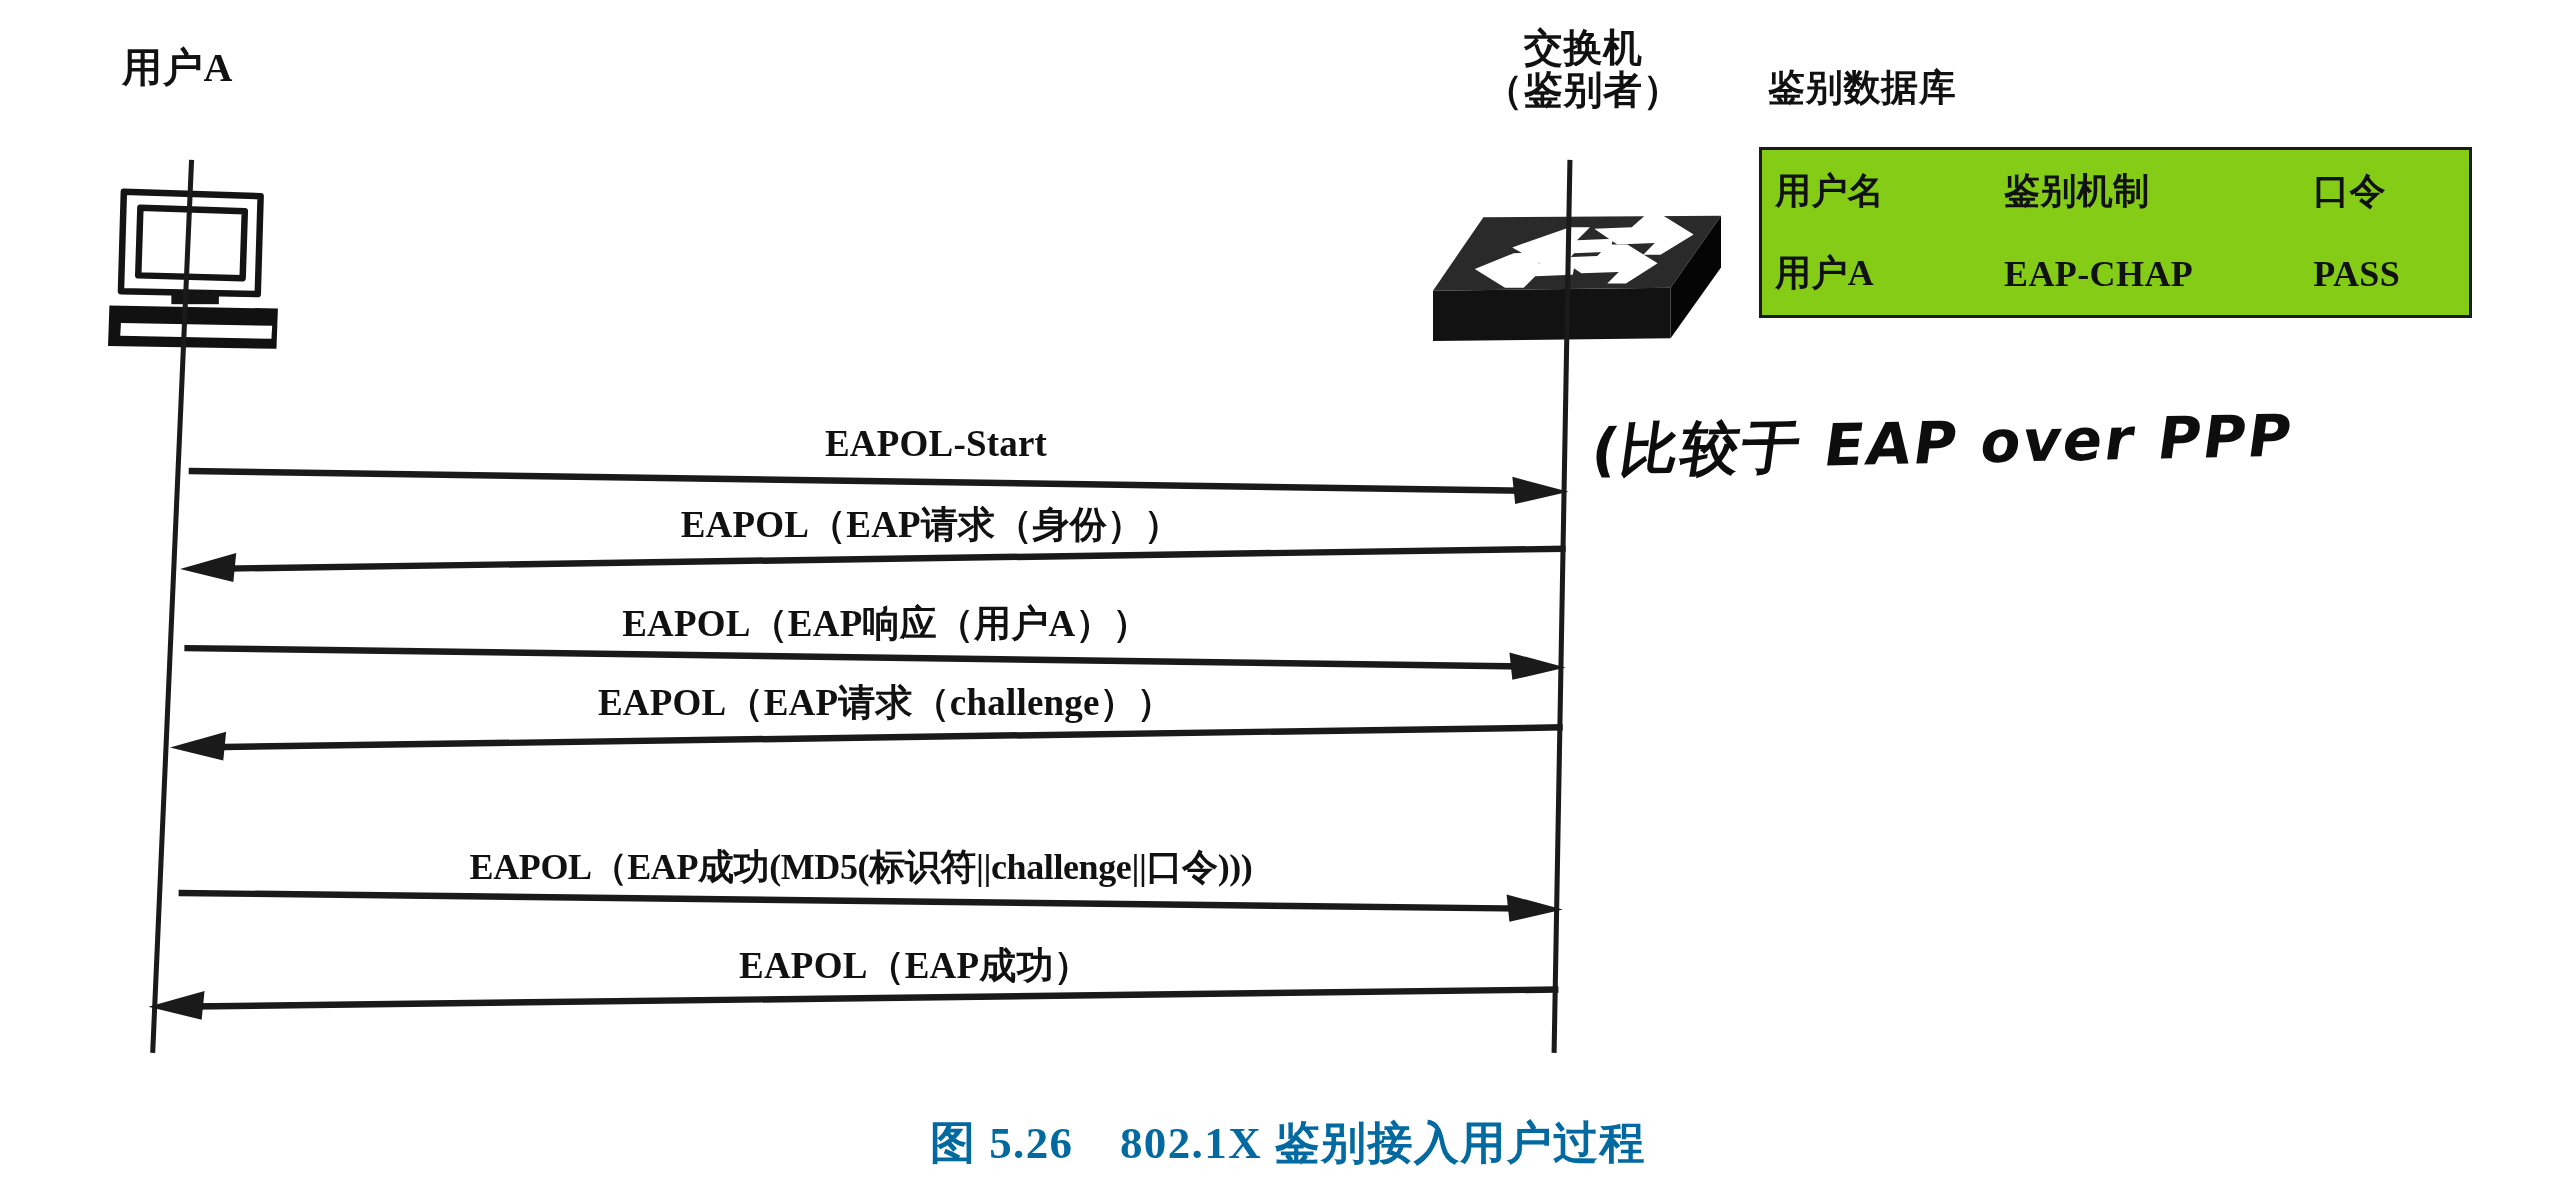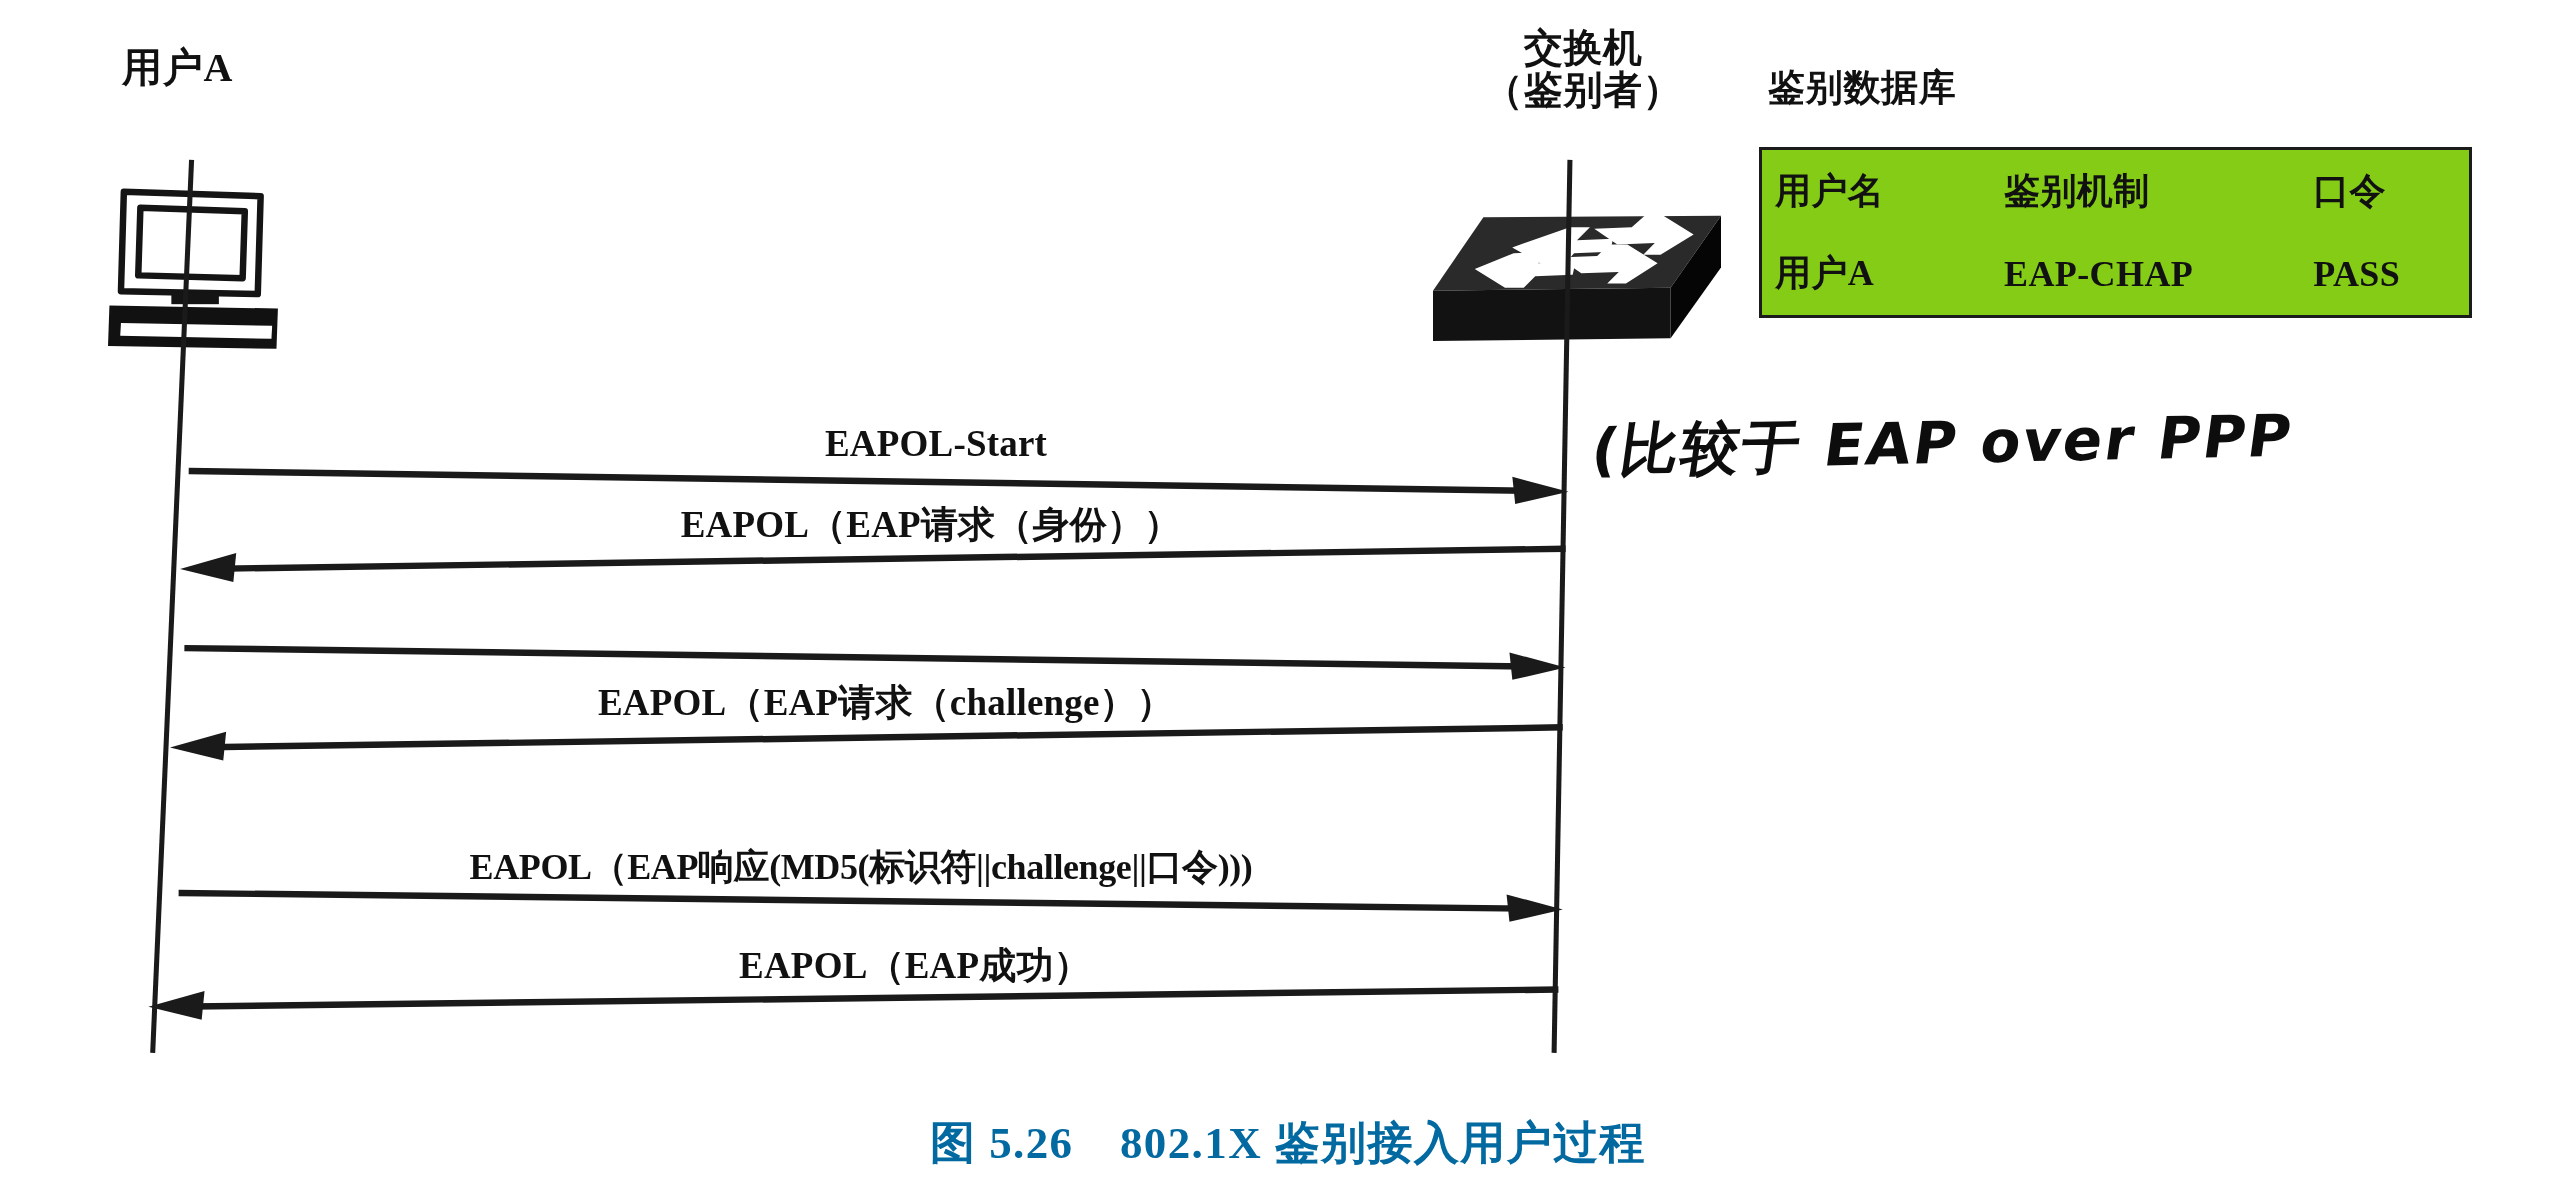--- a/index.html
+++ b/index.html
@@ -251,24 +251,25 @@
     <g>
       <line x1="2164" y1="1374" x2="238" y2="1398" stroke="#1a1a1a" stroke-width="9"></line>
       <polygon points="206,1398 284,1376 280,1416" fill="#1a1a1a"></polygon>
     </g>
   </svg>
 
   <div class="msg-label" style="left:936px; top:422px;">EAPOL-Start</div>
 
   <div class="msg-label" style="left:900px; top:500px;margin-left:31px;">EAPOL（EAP请求（身份））</div>
 
+  <div class="msg-label" style="left:886px; top:599px;">EAPOL（EAP响应（用户A））</div>
 
   <div class="msg-label" style="left:886px; top:678px;">EAPOL（EAP请求（challenge））</div>
 
-  <div class="msg-label m5" style="left:861px; top:843px;">EAPOL（EAP响应(MD5(标识符||challenge||口令)))</div>
+  <div class="msg-label m5" style="left:861px; top:843px;">EAPOL（EAP成功(MD5(标识符||challenge||口令)))</div>
 
   <div class="msg-label" style="left:886px; top:941px;margin-left:29px;">EAPOL（EAP成功）</div>
 
   <div id="handwriting">(比较于 EAP over PPP</div>
 
   <div id="caption">图 5.26　802.1X 鉴别接入用户过程</div>
 
 </div>
 
 

